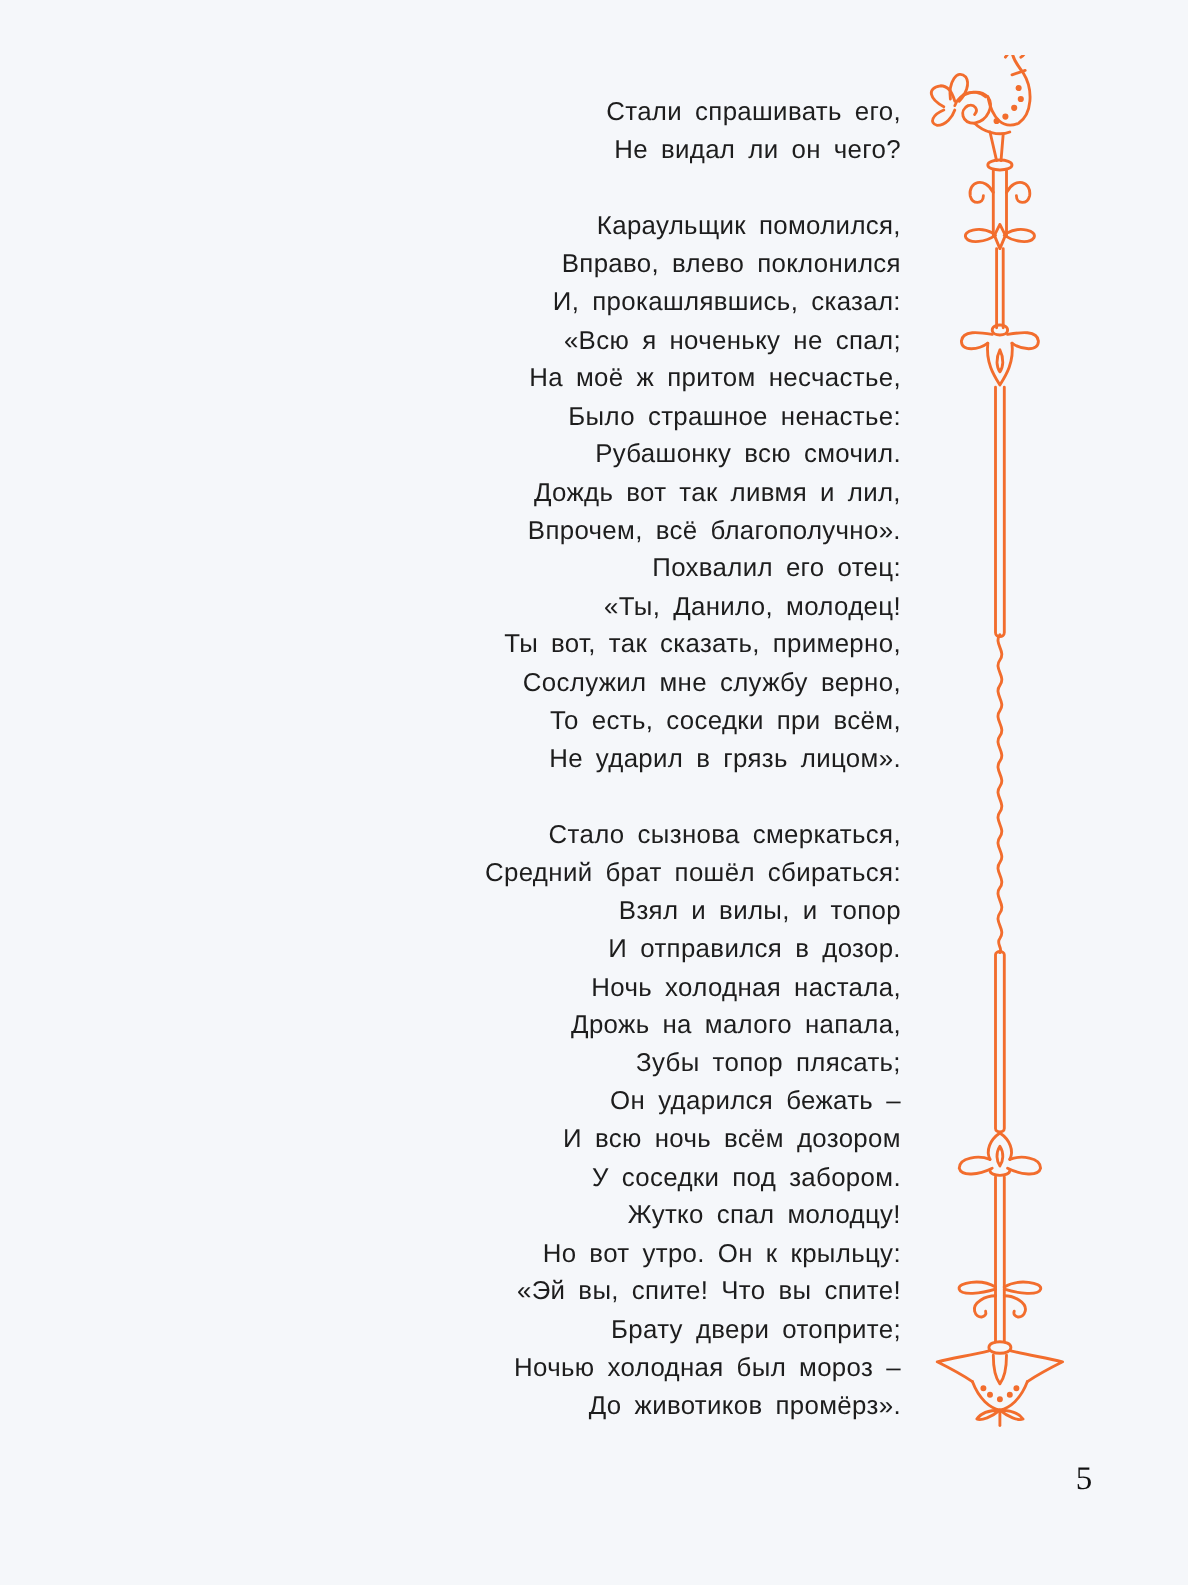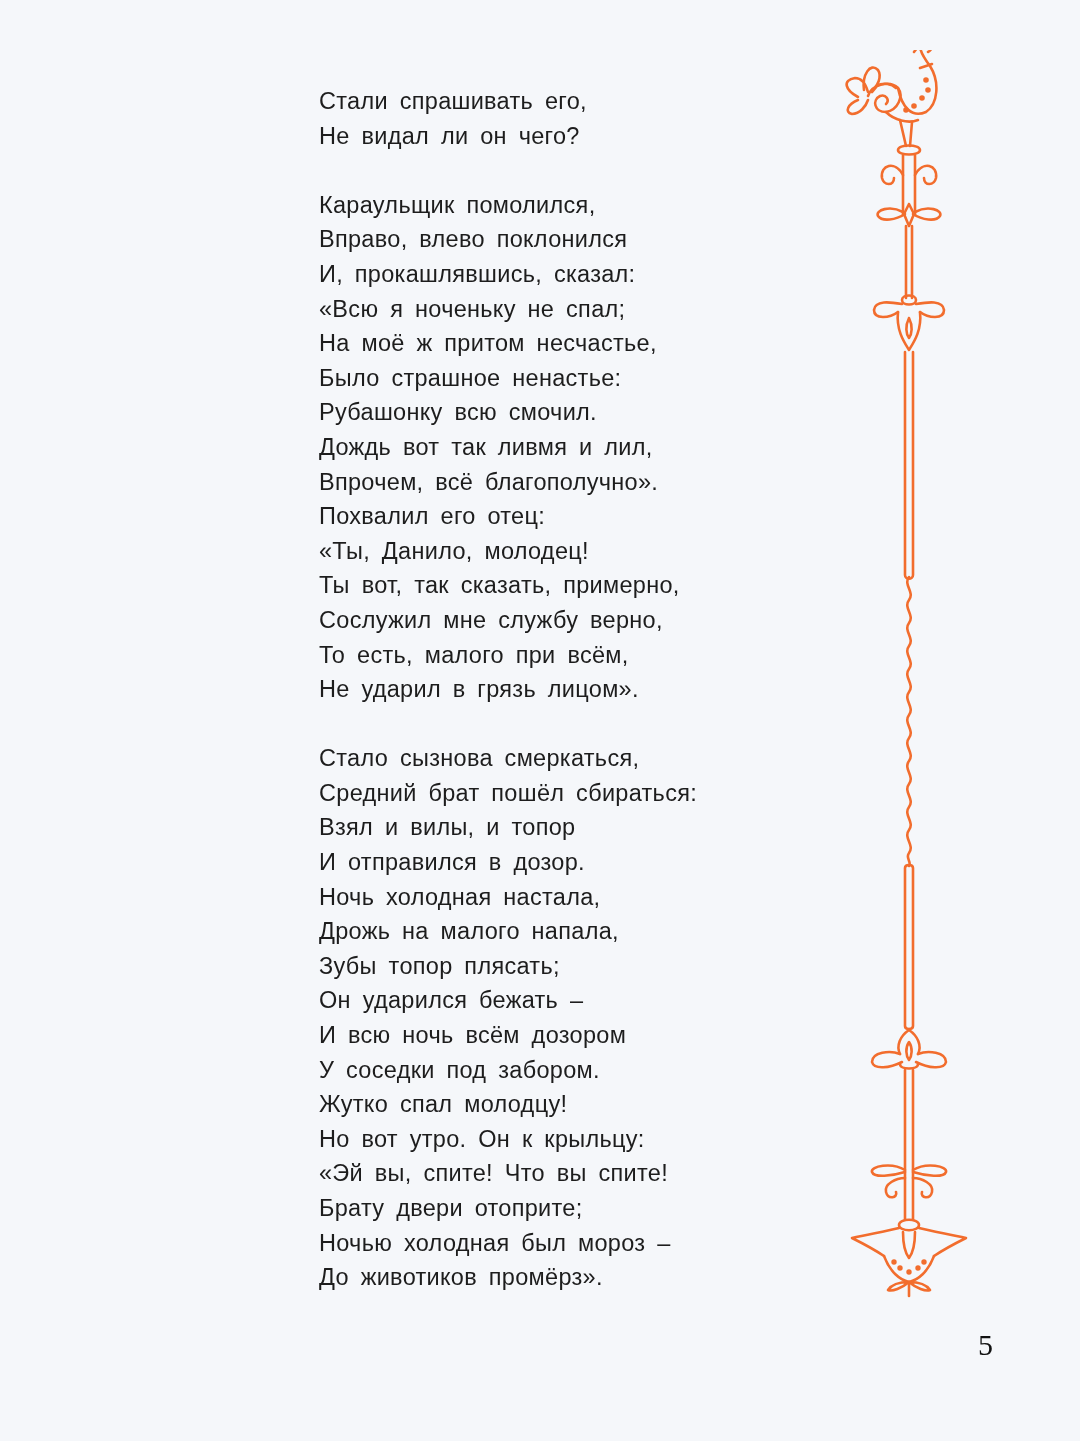--- a/index.html
+++ b/index.html
@@ -8,21 +8,21 @@
     background: #f5f7fa;
     position: relative; overflow: hidden;
     font-family: "Liberation Sans", "DejaVu Sans", sans-serif;
   }
   .page { position: absolute; left: 0; top: 0; width: 1080px; height: 1441px; }
   .poem {
     position: absolute; left: 319px; top: 84px; width: 500px;
     color: #1d1d1d; font-size: 23.5px; line-height: 34.6px;
     word-spacing: 5px; letter-spacing: 0.3px;
   }
-  .stanza { margin: 0 0 34.6px 0; }
+  .stanza { margin: 0 0 34.6px 0; text-align: right; }
   .line { display: block; white-space: nowrap; }
   .ornament { position: absolute; left: 830px; top: 50px; width: 160px; height: 1260px; }
   .page-number {
     position: absolute; left: 978px; top: 1328px;
     font-family: "Liberation Serif", "DejaVu Serif", serif;
     font-size: 30px; color: #111;
   }
 </style>
 </head>
 <body>
@@ -41,21 +41,21 @@
       <span class="line">«Всю я ноченьку не спал;</span>
       <span class="line">На моё ж притом несчастье,</span>
       <span class="line">Было страшное ненастье:</span>
       <span class="line">Рубашонку всю смочил.</span>
       <span class="line">Дождь вот так ливмя и лил,</span>
       <span class="line">Впрочем, всё благополучно».</span>
       <span class="line">Похвалил его отец:</span>
       <span class="line">«Ты, Данило, молодец!</span>
       <span class="line">Ты вот, так сказать, примерно,</span>
       <span class="line">Сослужил мне службу верно,</span>
-      <span class="line">То есть, малого при всём,</span>
+      <span class="line">То есть, соседки при всём,</span>
       <span class="line">Не ударил в грязь лицом».</span>
     </div>
     <div class="stanza">
       <span class="line">Стало сызнова смеркаться,</span>
       <span class="line">Средний брат пошёл сбираться:</span>
       <span class="line">Взял и вилы, и топор</span>
       <span class="line">И отправился в дозор.</span>
       <span class="line">Ночь холодная настала,</span>
       <span class="line">Дрожь на малого напала,</span>
       <span class="line">Зубы топор плясать;</span>

